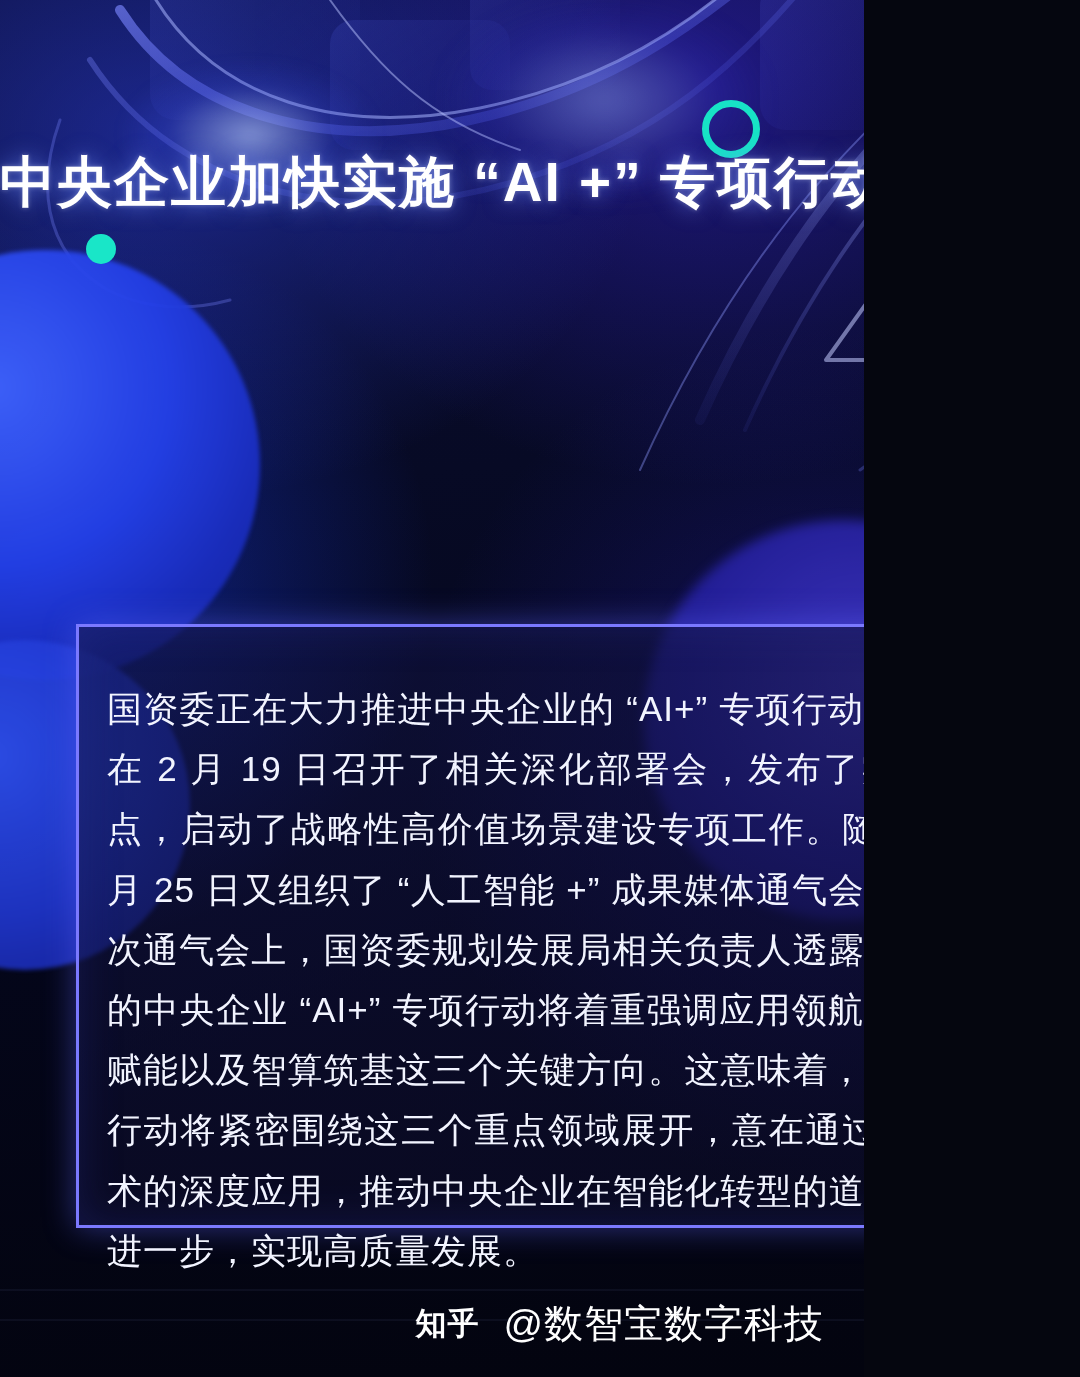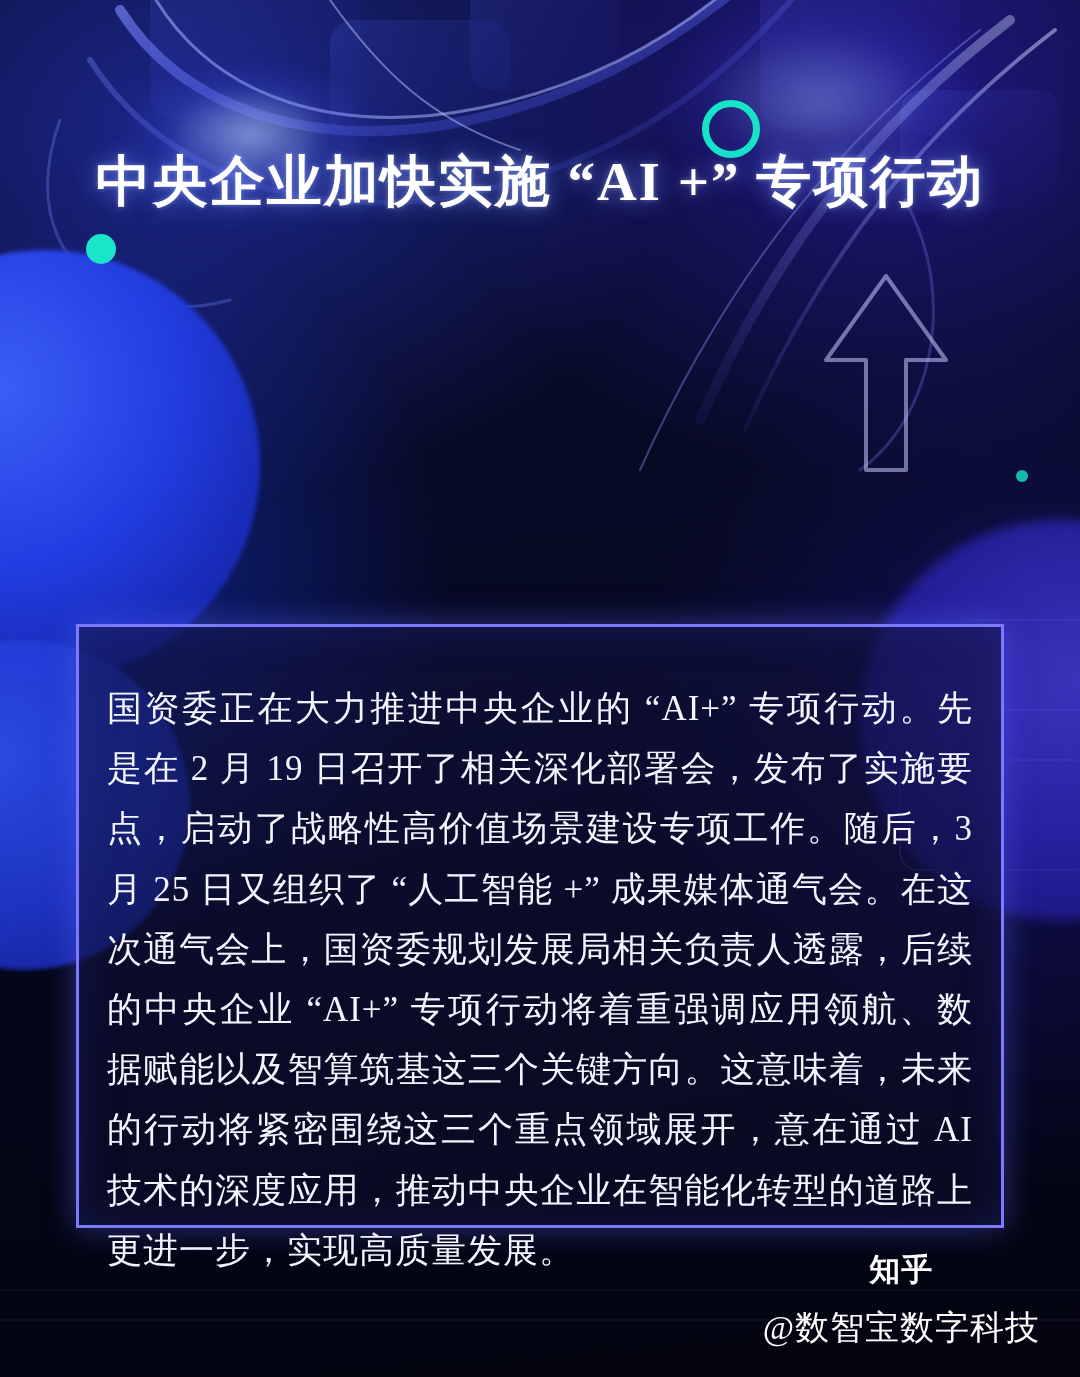--- a/index.html
+++ b/index.html
@@ -2,30 +2,30 @@
 <html lang="zh"><head>
 <meta charset="utf-8">
 <style>
   html, body {
     margin: 0;
     padding: 0;
     background: #05060f;
   }
   #poster {
     position: relative;
-    width: 1080px;
+    width: 864px;
     height: 1377px;
     overflow: hidden;
     background:
       radial-gradient(ellipse 700px 520px at 18% 10%, rgba(44,62,220,0.55) 0%, rgba(10,12,45,0) 70%),
       radial-gradient(ellipse 640px 560px at 82% 6%, rgba(60,40,230,0.45) 0%, rgba(8,10,40,0) 72%),
       radial-gradient(ellipse 520px 520px at 8% 42%, rgba(24,60,235,0.50) 0%, rgba(6,8,30,0) 70%),
       radial-gradient(ellipse 560px 600px at 95% 55%, rgba(40,30,180,0.40) 0%, rgba(6,8,30,0) 72%),
       linear-gradient(175deg, #0a0d33 0%, #070a25 35%, #04061a 65%, #03040f 100%);
-    font-family: Liberation Serif, serif;
+    font-family: Liberation Sans, sans-serif;
     color: #ffffff;
   }
 
   
   .bg-art {
     position: absolute;
     inset: 0;
     pointer-events: none;
   }
   .blob {
@@ -163,32 +163,31 @@
     margin: 0;
   }
 
   
   .footer {
     position: absolute;
     right: 40px;
     bottom: 26px;
     display: flex;
     align-items: center;
-    gap: 14px;
+    gap: 24px;
     z-index: 7;
-    flex-direction: column;
   }
   .zhihu-logo {
     font-size: 31px;
     font-weight: bold;
     color: #ffffff;
     letter-spacing: 1px;
   }
   .footer-author {
-    font-size: 34px;
+    font-size: 39px;
     color: #ffffff;
     letter-spacing: 1px;
   }
 </style>
 </head>
 <body>
 
 <div id="poster">
 
   <div class="bg-art">

